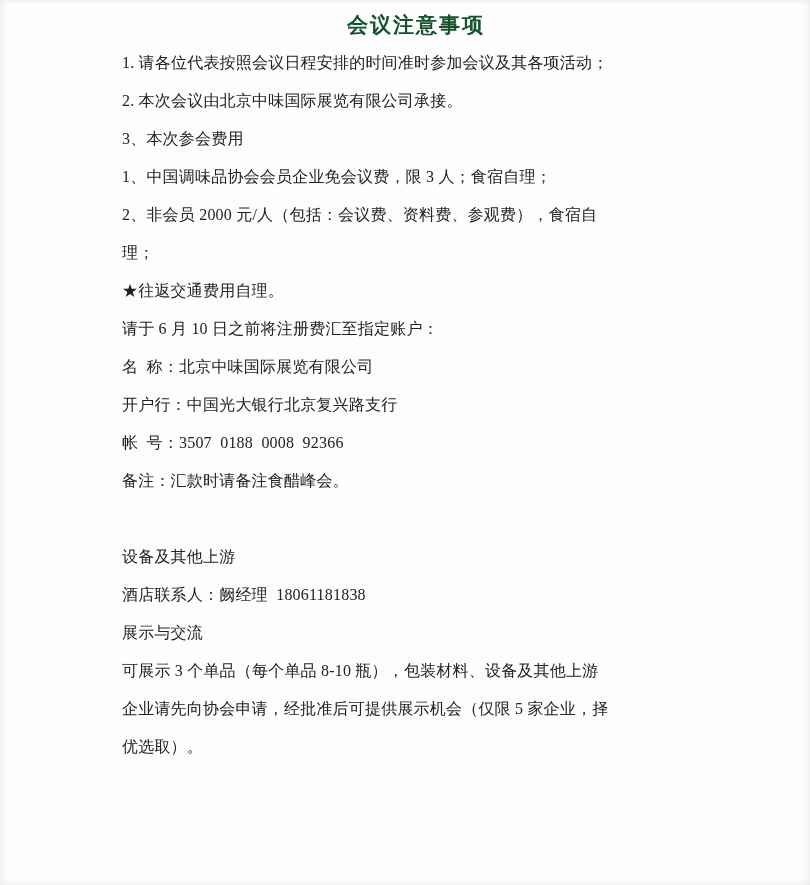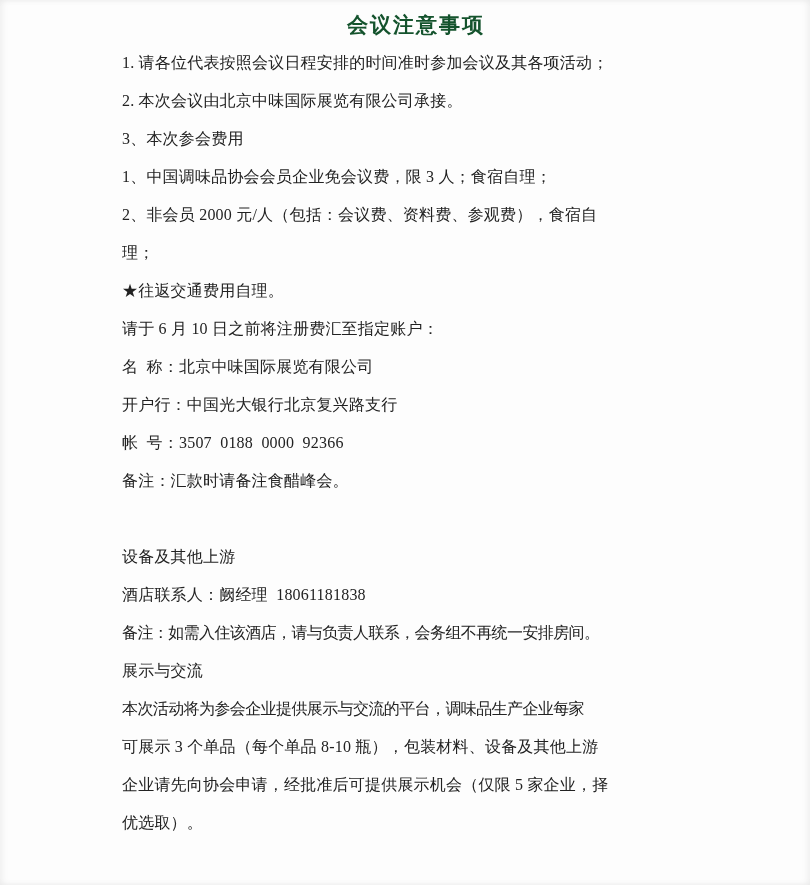--- a/index.html
+++ b/index.html
@@ -62,28 +62,26 @@
   <div class="line">2. 本次会议由北京中味国际展览有限公司承接。</div>
   <div class="line">3、本次参会费用</div>
   <div class="line">1、中国调味品协会会员企业免会议费，限 3 人；食宿自理；</div>
   <div class="line">2、非会员 2000 元/人（包括：会议费、资料费、参观费），食宿自</div>
   <div class="line">理；</div>
   <div class="line">★往返交通费用自理。</div>
 
   <div class="line">请于 6 月 10 日之前将注册费汇至指定账户：</div>
   <div class="line">名  称：北京中味国际展览有限公司</div>
   <div class="line">开户行：中国光大银行北京复兴路支行</div>
-  <div class="line">帐  号：3507  0188  0000  92366</div>
+  <div class="line">帐  号：3507  0188  0008  92366</div>
   <div class="line">备注：汇款时请备注食醋峰会。</div>
 
   <div class="blank"></div>
 
   <div class="line">设备及其他上游</div>
   <div class="line">酒店联系人：阙经理  18061181838</div>
-  <div class="line tight">备注：如需入住该酒店，请与负责人联系，会务组不再统一安排房间。</div>
 
   <div class="line">展示与交流</div>
-  <div class="line tight">本次活动将为参会企业提供展示与交流的平台，调味品生产企业每家</div>
   <div class="line">可展示 3 个单品（每个单品 8-10 瓶），包装材料、设备及其他上游</div>
   <div class="line">企业请先向协会申请，经批准后可提供展示机会（仅限 5 家企业，择</div>
   <div class="line">优选取）。</div>
 
 </div>
 
 </body></html>

